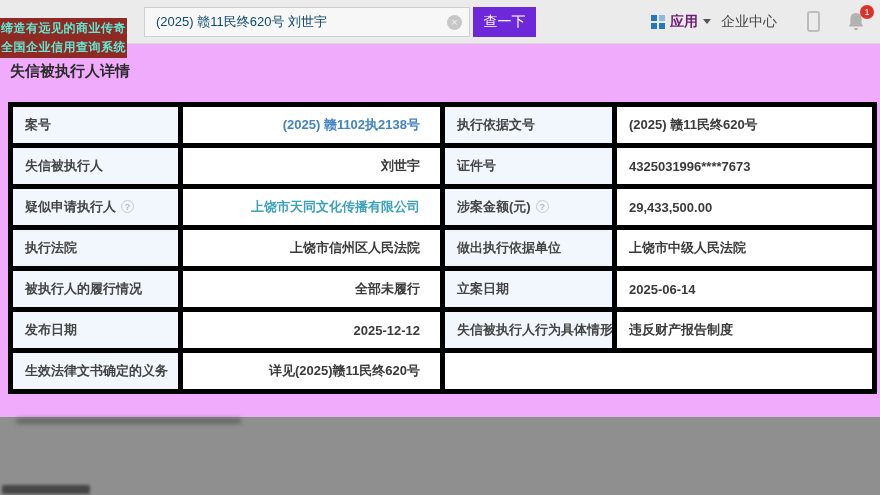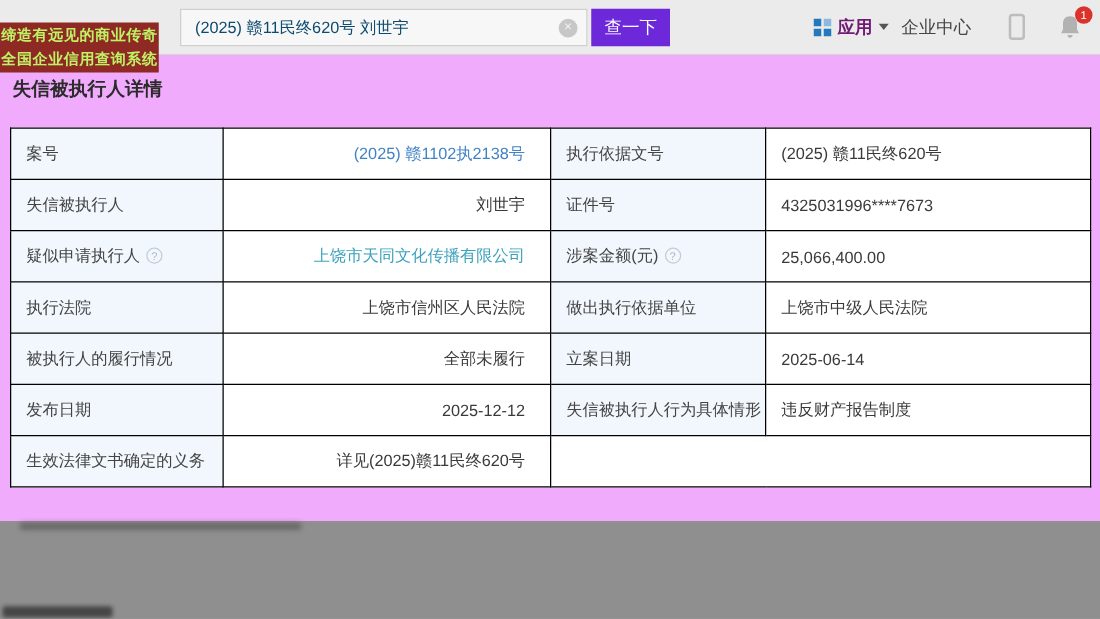--- a/index.html
+++ b/index.html
@@ -3,21 +3,21 @@
 <meta charset="utf-8">
 <style>
   * { box-sizing: border-box; margin: 0; padding: 0; }
   html,body { width: 880px; height: 495px; overflow: hidden; }
   body { font-family: "Liberation Sans", "DejaVu Sans", sans-serif; background: #8f8f8f; }
   .page { width: 880px; height: 495px; position: relative; background: #8f8f8f; }
 
   
   .topbar { height: 44px; background: #ebebeb; border-bottom: 1px solid #d7d7d7;
             display: flex; align-items: center; position: relative; }
-  .logo { width: 127px; height: 40px; background: #8e2923; color: #bef264;
+  .logo { width: 127px; height: 40px; background: #8e2923; color: #5eead4;
           font-size: 12px; font-weight: bold; line-height: 1.55; text-align: center;
           display: flex; flex-direction: column; justify-content: center; letter-spacing: .5px;
           cursor: pointer; flex: 0 0 auto; margin-top: 32px; }
   .search-wrap { position: relative; margin-left: 17px; }
   .search-input { width: 326px; height: 30px; border: 1px solid #cfcfcf; background: #f7f7f7;
                   font-size: 13px; color: #0c4a6e; padding: 0 28px 0 11px; outline: none;
                   font-family: inherit; }
   .clear-icon { position: absolute; right: 8px; top: 8px; width: 15px; height: 15px;
                 border-radius: 50%; background: #c7c7c7; color: #f2f2f2; font-size: 11px;
                 line-height: 15px; text-align: center; cursor: pointer; }
@@ -38,22 +38,22 @@
   .bell-wrap { position: relative; margin-left: 26px; cursor: pointer; width: 20px; height: 22px; }
   .badge { position: absolute; top: -6px; right: -8px; min-width: 14px; height: 14px;
            border-radius: 50%; color: #fff; font-size: 9px; line-height: 14px; text-align: center; }
 
   
   .content { background: #f0abfc; height: 373px; }
   .page-title { font-size: 15px; font-weight: bold; color: #2b2b2b; padding: 18px 0 0 10px; }
   .detail-table { border-collapse: collapse; width: 864px; margin: 21px 8px 0 8px;
                   table-layout: fixed; font-size: 13px; background: #fff;
                   border: 1px solid #e8eef4; }
-  .detail-table td { height: 41px; border: 1px solid #000000; padding: 0 20px 0 12px;
-                     vertical-align: middle; overflow: hidden; white-space: nowrap; }
+  .detail-table td { height: 41px; border: 5px solid #000000; padding: 0 20px 0 12px;
+                     vertical-align: middle; overflow: hidden; white-space: nowrap; font-weight: bold; }
   td.lbl { background: #f1f7fc; color: #444; }
   td.val { background: #fff; color: #3a3a3a; }
   .c1 { width: 170px; } .c2 { width: 262px; text-align: right; } .c3 { width: 172px; } .c4 { width: 260px; }
   a.link-blue { color: #4283c4; text-decoration: none; cursor: pointer; }
   a.link-teal { color: #3ca2bc; text-decoration: none; cursor: pointer; }
   .info-icon { display: inline-block; width: 13px; height: 13px; border: 1px solid #c2ccd4;
                border-radius: 50%; color: #aeb9c2; font-size: 9px; line-height: 12px;
                text-align: center; margin-left: 5px; vertical-align: 1px; }
 
   
@@ -125,21 +125,21 @@
       <tr>
         <td class="lbl c1">
           <span>疑似申请执行人</span><span class="info-icon">?</span>
         </td>
         <td class="val c2">
           <a class="link-teal">上饶市天同文化传播有限公司</a>
         </td>
         <td class="lbl c3">
           <span>涉案金额(元)</span><span class="info-icon">?</span>
         </td>
-        <td class="val c4">25,066,400.00</td>
+        <td class="val c4">29,433,500.00</td>
       </tr>
       <tr>
         <td class="lbl c1">执行法院</td>
         <td class="val c2">上饶市信州区人民法院</td>
         <td class="lbl c3">做出执行依据单位</td>
         <td class="val c4">上饶市中级人民法院</td>
       </tr>
       <tr>
         <td class="lbl c1">被执行人的履行情况</td>
         <td class="val c2">全部未履行</td>

